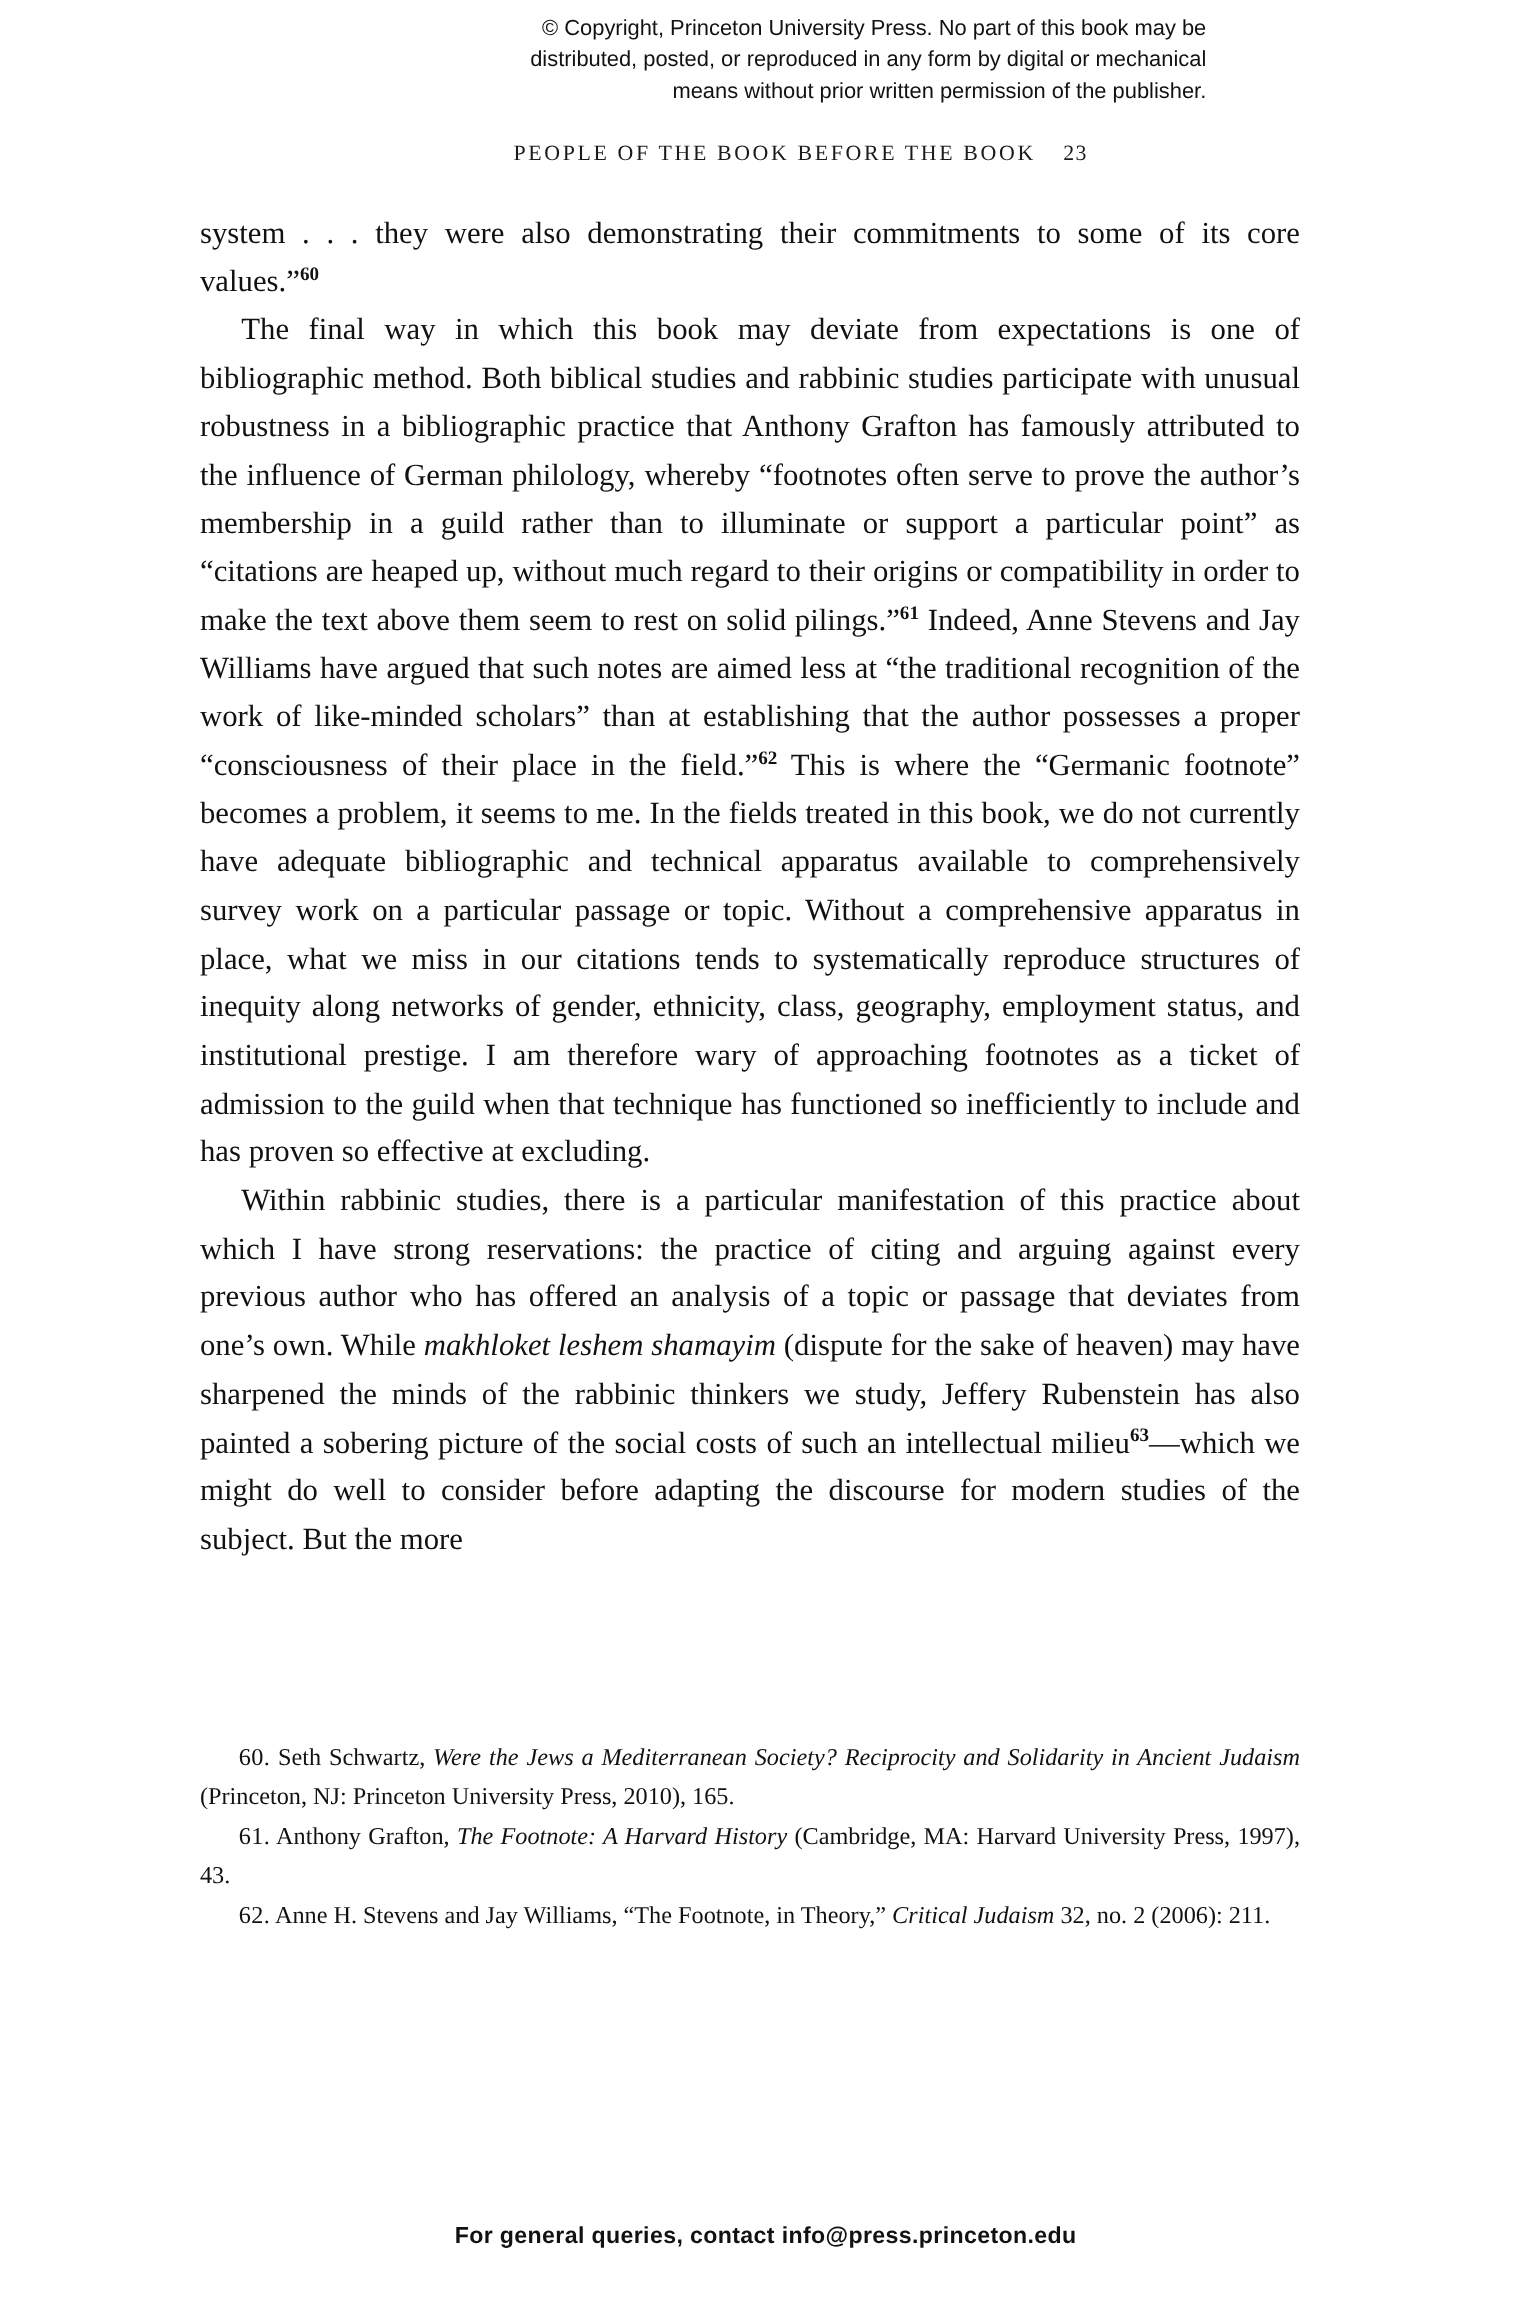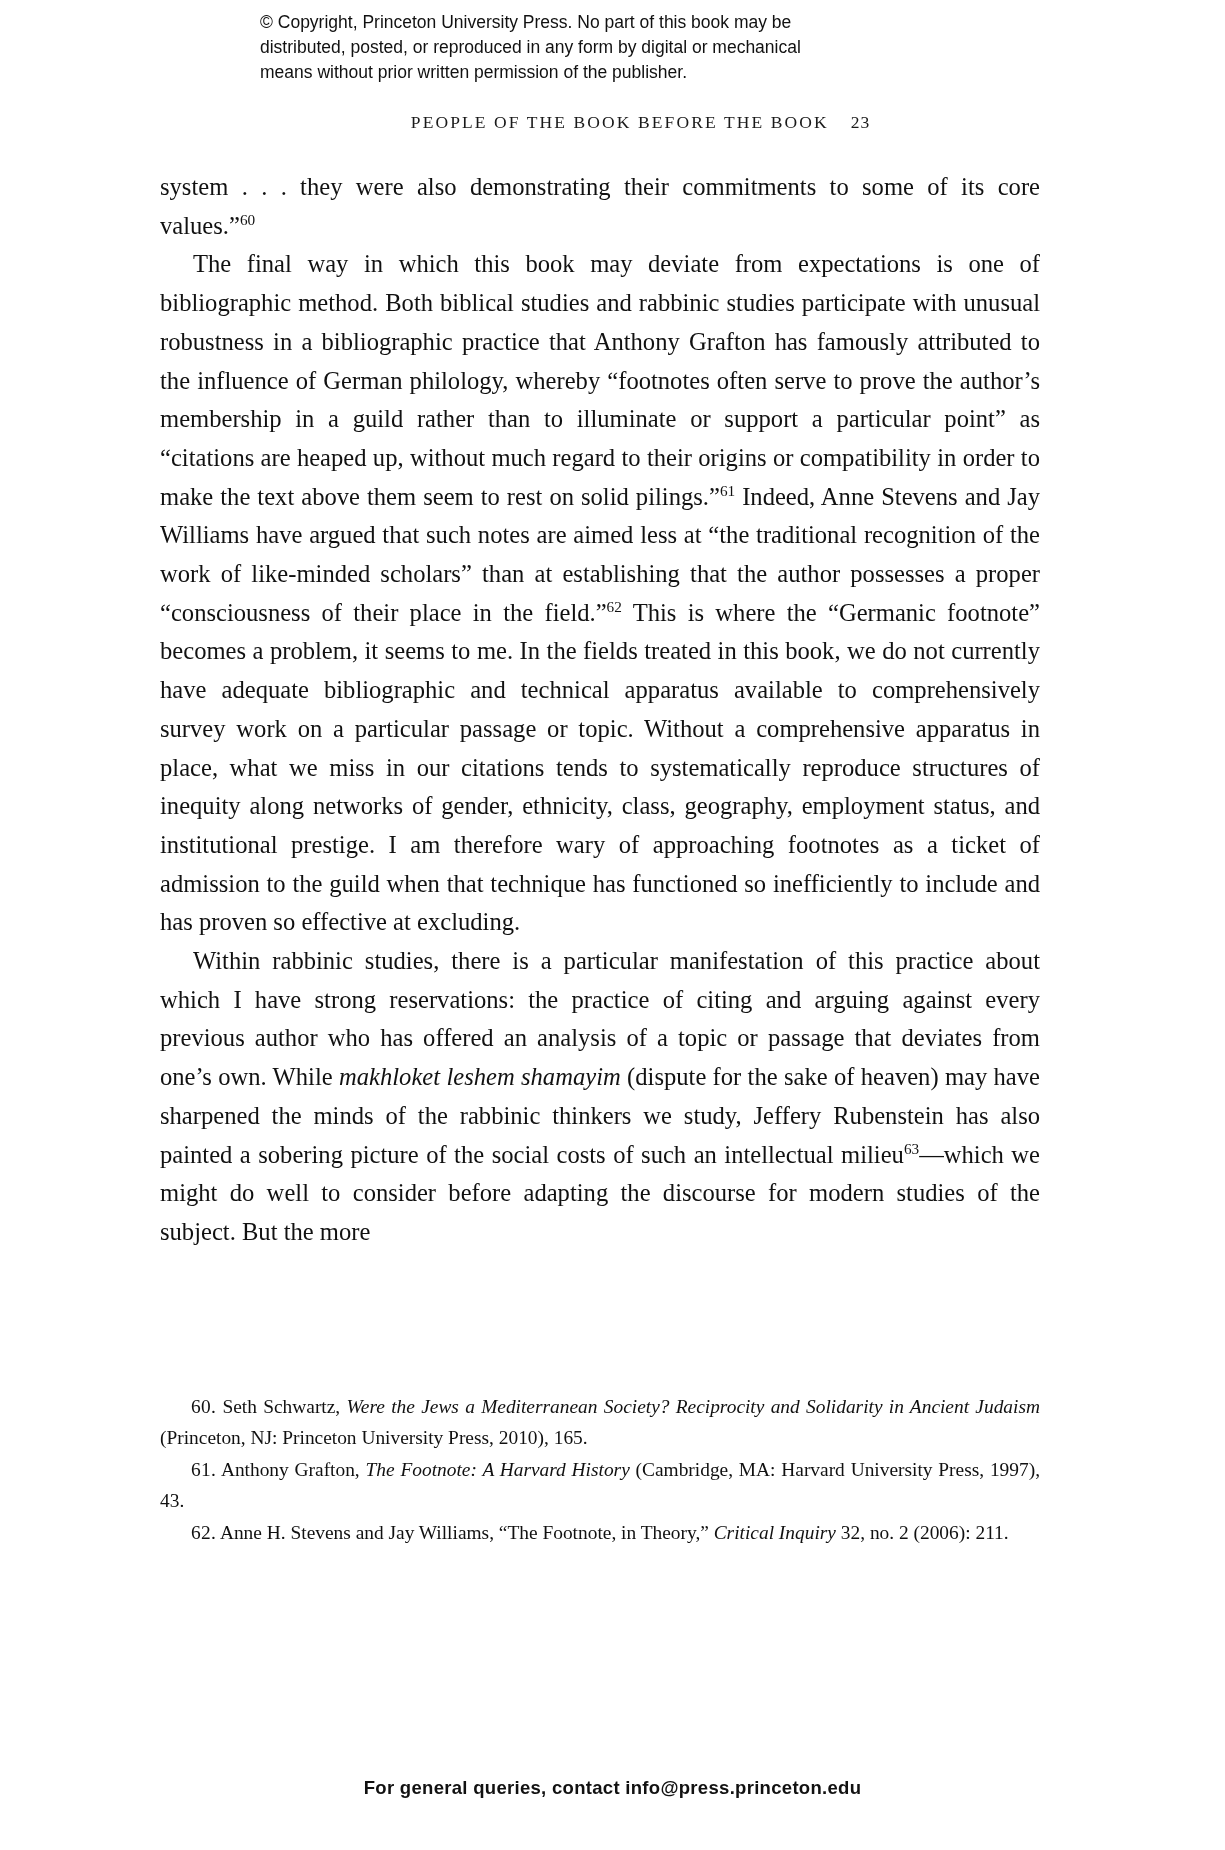--- a/index.html
+++ b/index.html
@@ -25,21 +25,21 @@
 
   
   .copyright {
     position: absolute;
     left: 260px;
     top: 10px;
     width: 705px;
     font-family: "Liberation Sans", sans-serif;
     font-size: 17.5px;
     line-height: 1.42;
-    text-align: left;
+    text-align: right;
     color: #111;
   }
   .copyright p { margin: 0; }
 
   
   .running-head {
     position: absolute;
     left: 0;
     top: 112px;
     width: 1225px;
@@ -72,20 +72,21 @@
     margin: 0;
     text-indent: 0;
   }
   .body-block p.indent {
     text-indent: 33px;
   }
   sup {
     font-size: 0.62em;
     vertical-align: super;
     line-height: 0;
+    font-weight: bold;
   }
   em { font-style: italic; }
 
   
   .footnotes {
     position: absolute;
     left: 160px;
     top: 1392px;
     width: 880px;
     font-size: 19.4px;
@@ -136,21 +137,21 @@
     <p class="indent"><span>The final way in which this book may deviate from expectations is one of bibliographic method. Both biblical studies and rabbinic studies participate with unusual robustness in a bibliographic practice that Anthony Grafton has famously attributed to the influence of German philology, whereby “footnotes often serve to prove the author’s membership in a guild rather than to illuminate or support a particular point” as “citations are heaped up, without much regard to their origins or compatibility in order to make the text above them seem to rest on solid pilings.”</span><sup>61</sup><span> Indeed, Anne Stevens and Jay Williams have argued that such notes are aimed less at “the traditional recognition of the work of like-minded scholars” than at establishing that the author possesses a proper “consciousness of their place in the field.”</span><sup>62</sup><span> This is where the “Germanic footnote” becomes a problem, it seems to me. In the fields treated in this book, we do not currently have adequate bibliographic and technical apparatus available to comprehensively survey work on a particular passage or topic. Without a comprehensive apparatus in place, what we miss in our citations tends to systematically reproduce structures of inequity along networks of gender, ethnicity, class, geography, employment status, and institutional prestige. I am therefore wary of approaching footnotes as a ticket of admission to the guild when that technique has functioned so inefficiently to include and has proven so effective at excluding.</span></p>
 
     <p class="indent"><span>Within rabbinic studies, there is a particular manifestation of this practice about which I have strong reservations: the practice of citing and arguing against every previous author who has offered an analysis of a topic or passage that deviates from one’s own. While </span><em>makhloket leshem shamayim</em><span> (dispute for the sake of heaven) may have sharpened the minds of the rabbinic thinkers we study, Jeffery Rubenstein has also painted a sobering picture of the social costs of such an intellectual milieu</span><sup>63</sup><span>—which we might do well to consider before adapting the discourse for modern studies of the subject. But the more</span></p>
   </div>
 
   <div class="footnotes">
     <p><span class="fn-num">60.</span><span> Seth Schwartz, </span><em>Were the Jews a Mediterranean Society? Reciprocity and Solidarity in Ancient Judaism</em><span> (Princeton, NJ: Princeton University Press, 2010), 165.</span></p>
 
     <p><span class="fn-num">61.</span><span> Anthony Grafton, </span><em>The Footnote: A Harvard History</em><span> (Cambridge, MA: Harvard University Press, 1997), 43.</span></p>
 
-    <p><span class="fn-num">62.</span><span> Anne H. Stevens and Jay Williams, “The Footnote, in Theory,” </span><em>Critical Inquiry</em><span> 32, no. 2 (2006): 211.</span></p>
+    <p><span class="fn-num">62.</span><span> Anne H. Stevens and Jay Williams, “The Footnote, in Theory,” </span><em>Critical Judaism</em><span> 32, no. 2 (2006): 211.</span></p>
 
   </div>
 
   <div class="footer">
     <span>For general queries, contact info@press.princeton.edu</span>
   </div>
 
 </div>
 
 </body></html>

